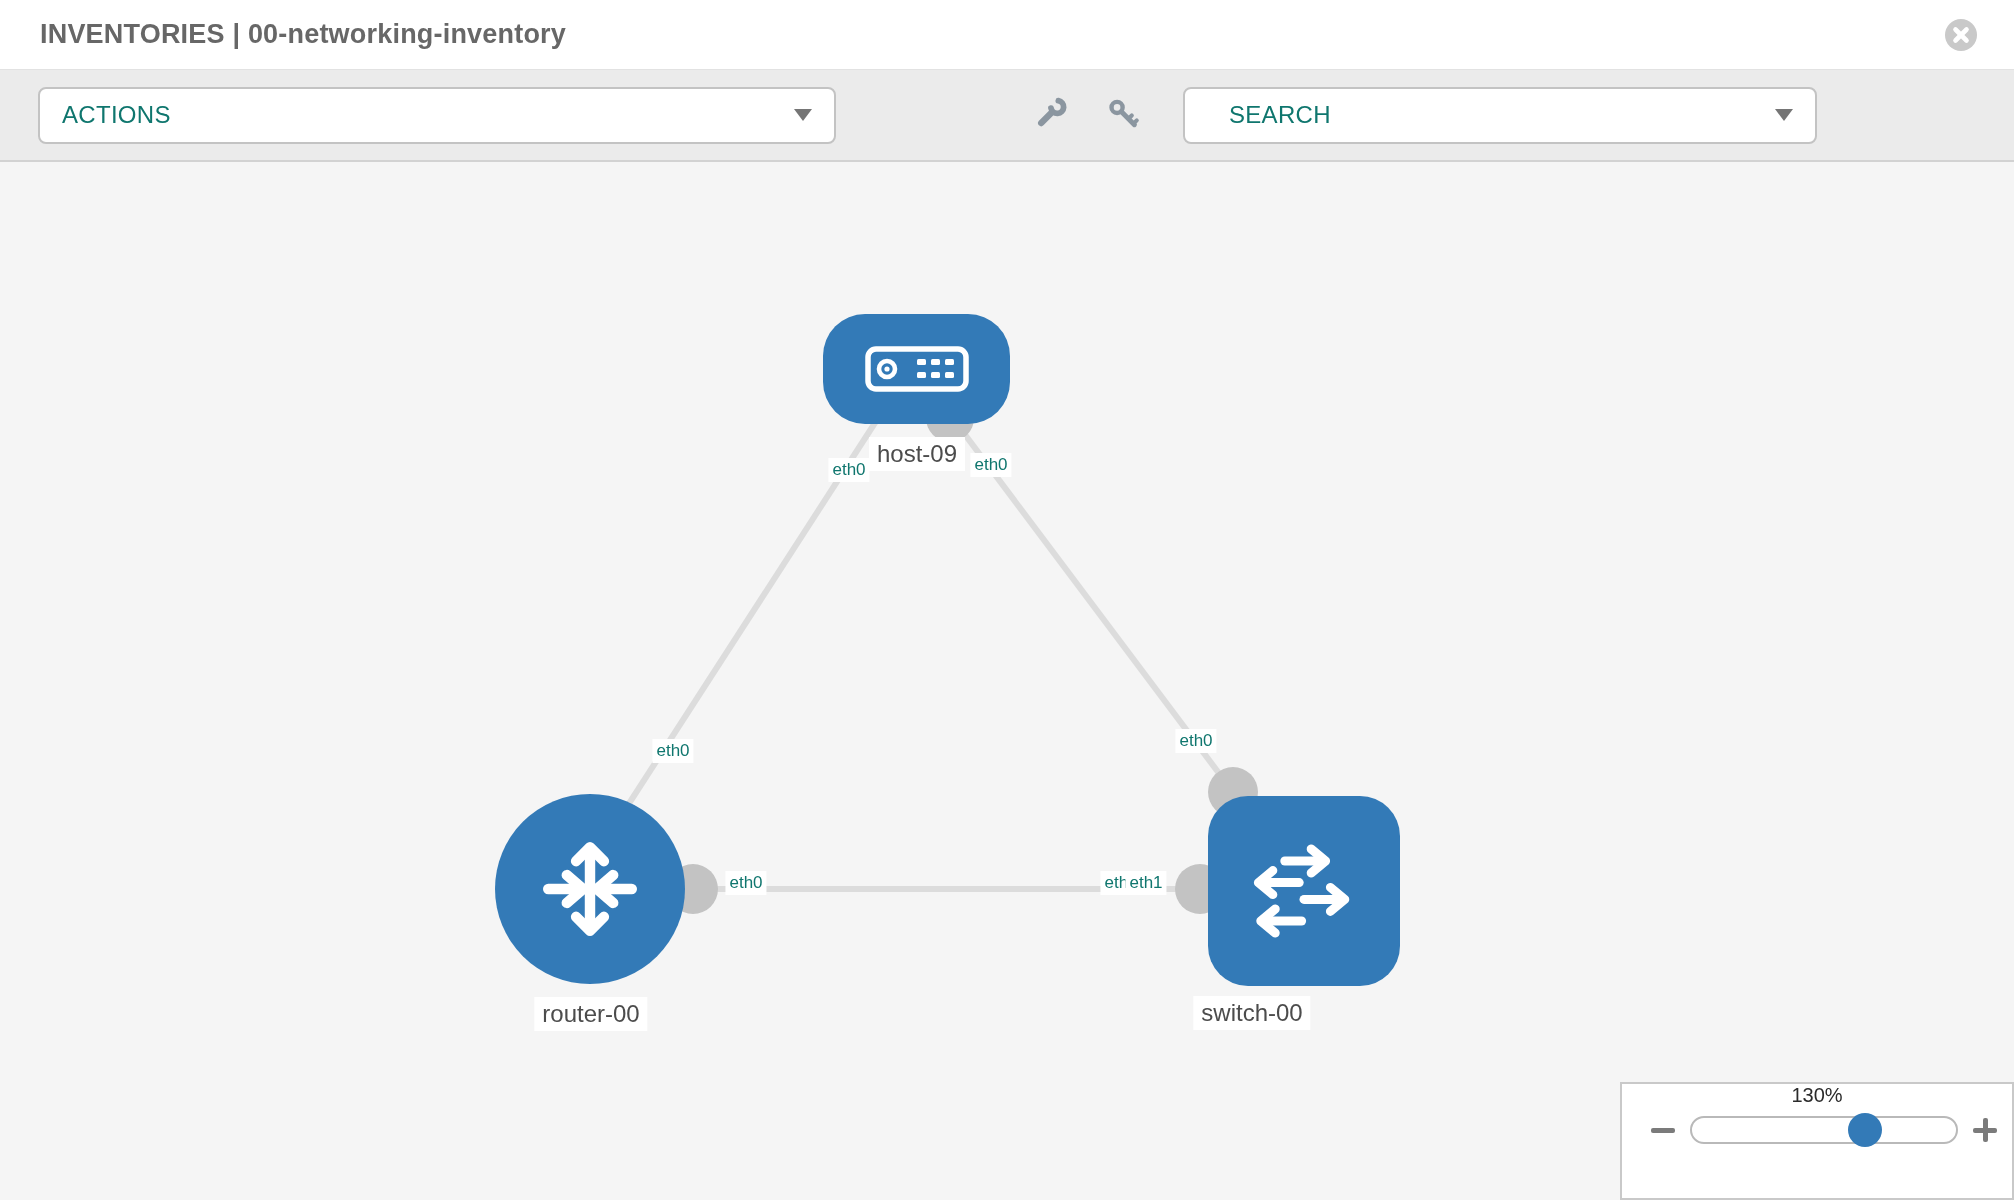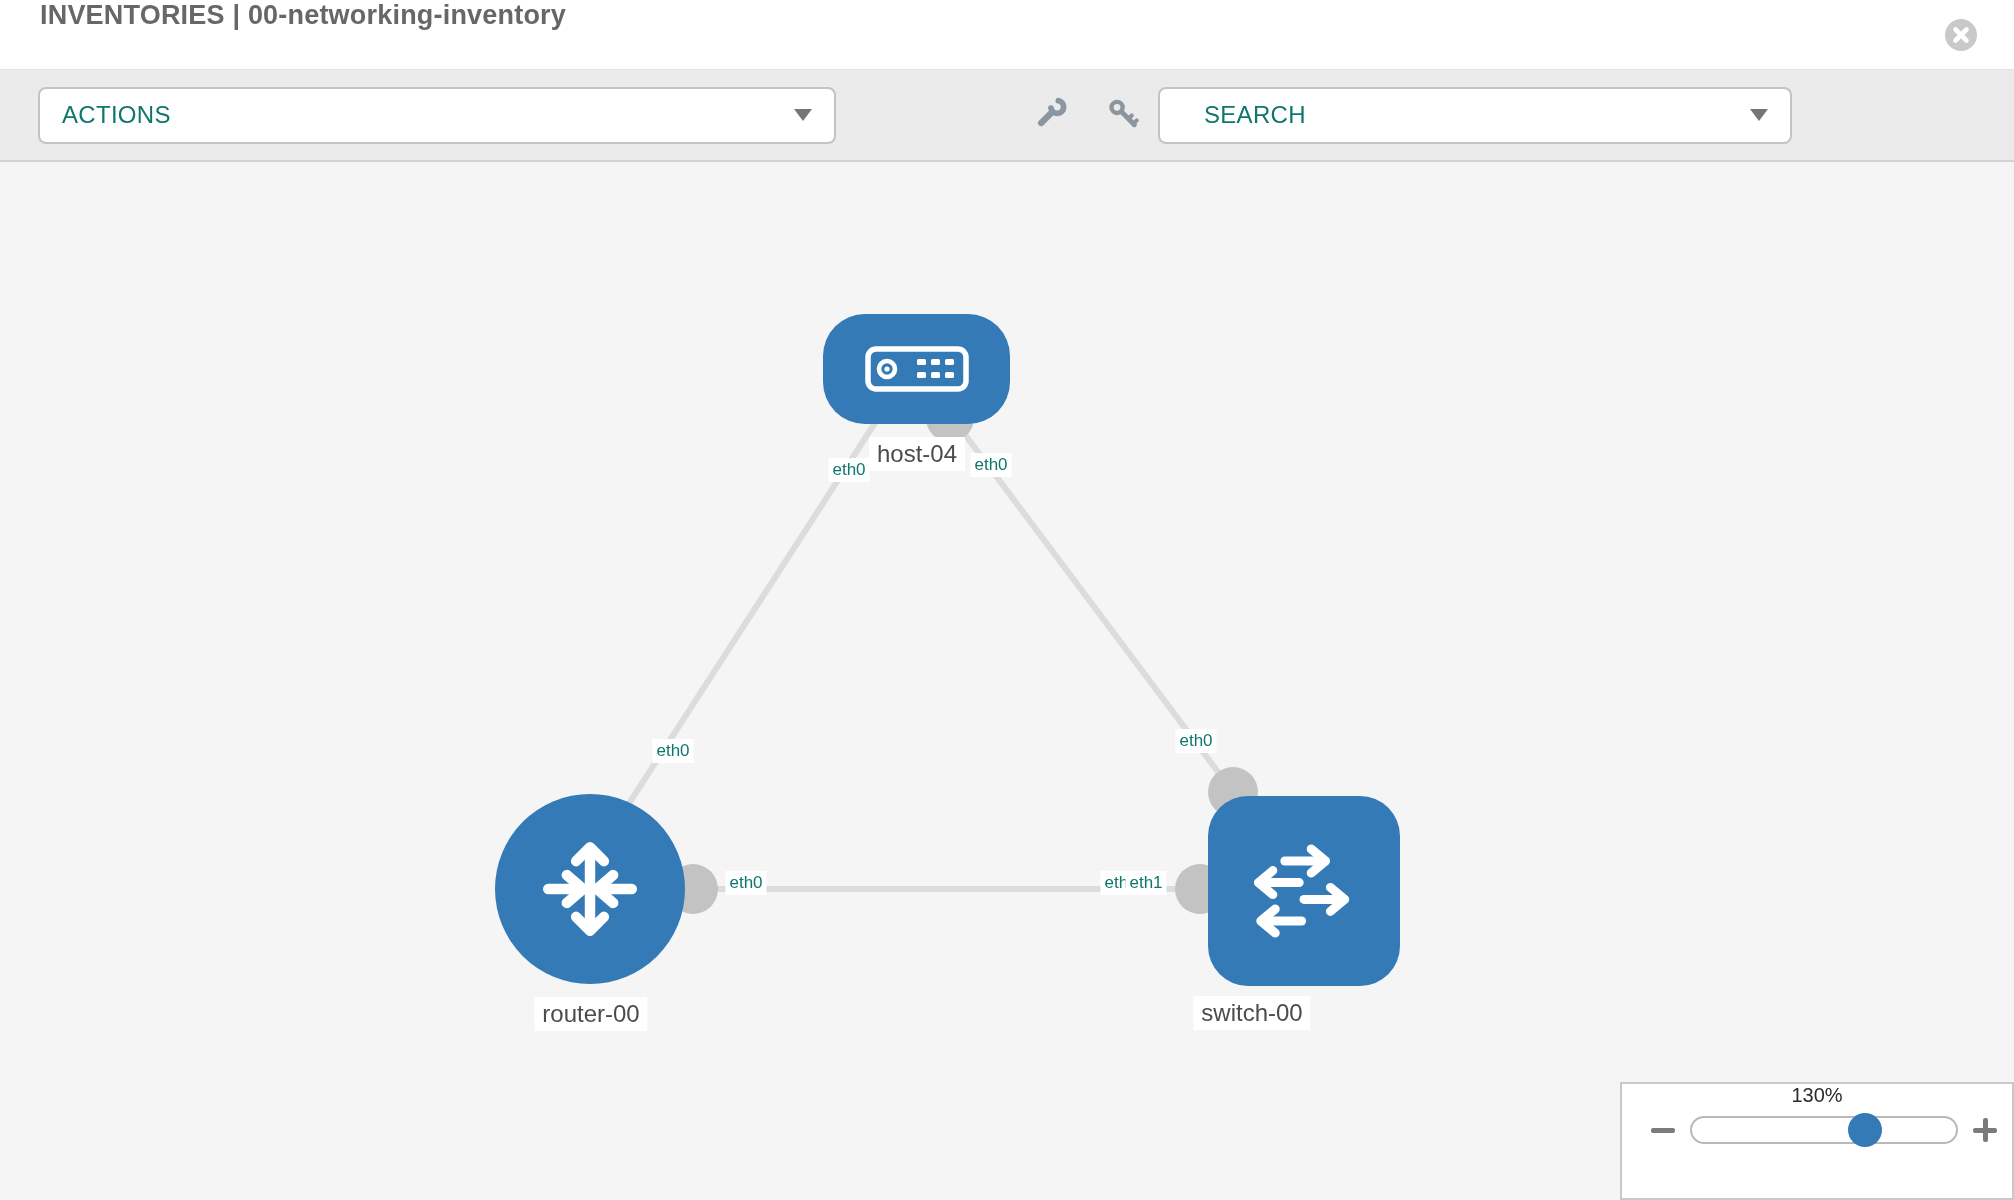--- a/index.html
+++ b/index.html
@@ -3,21 +3,21 @@
 <meta charset="utf-8">
 <style>
   * { margin:0; padding:0; box-sizing:border-box; }
   html,body { width:2014px; height:1200px; overflow:hidden; }
   body { font-family:"Liberation Sans", sans-serif; background:#f5f5f5; }
   .app { position:relative; width:2014px; height:1200px; }
 
   
   .header {
     position:relative; height:70px; background:#ffffff;
-    display:flex; padding-left:40px;
+    display:flex; align-items:center; padding-left:40px;
     border-bottom:1px solid #e2e2e2;
   }
   .title { font-size:27px; font-weight:700; color:#676767; letter-spacing:.2px; }
   .close-btn {
     position:absolute; right:36px; top:50%; transform:translateY(-50%);
     width:34px; height:34px; cursor:pointer; background:none; border:none; padding:0;
   }
 
   
   .toolbar {
@@ -28,21 +28,21 @@
     height:57px; background:#fff; border:2px solid #c3c3c3; border-radius:8px;
     display:flex; align-items:center; padding:0 22px;
     font-size:24px; color:#0f766e; letter-spacing:.3px; cursor:pointer;
   }
   .combo .caret {
     margin-left:auto; width:0; height:0;
     border-left:9px solid transparent; border-right:9px solid transparent;
     border-top:12px solid #757575;
   }
   .combo-actions { width:798px; }
-  .combo-search  { width:634px; margin-left:16px;padding-left:44px; }
+  .combo-search  { width:634px; margin-left:41px;padding-left:44px; }
   .tool-icons { display:flex; align-items:center; gap:36px; margin-left:198px; margin-right:0; }
   .icon-btn { background:none; border:none; padding:0; cursor:pointer; line-height:0; }
 
   
   .canvas { position:relative; width:2014px; height:1038px; background:#f5f5f5; overflow:hidden; }
   .net-svg { position:absolute; left:0; top:0; }
 
   .node { position:absolute; background:#337ab7; display:flex; align-items:center; justify-content:center; cursor:pointer; }
   .node-host   { left:823px; top:152px; width:187px; height:110px; border-radius:42px; }
   .node-router { left:495px; top:632px; width:190px; height:190px; border-radius:50%; }
@@ -196,21 +196,21 @@
           <line x1="46" y1="43" x2="18" y2="43"></line>
           <polyline points="24,33 12,43 24,53"></polyline>
           <line x1="50" y1="57" x2="78" y2="57"></line>
           <polyline points="72,47 84,57 72,67"></polyline>
           <line x1="48" y1="75" x2="20" y2="75"></line>
           <polyline points="26,65 14,75 26,85"></polyline>
         </g>
       </svg>
     </div>
 
-    <div class="node-label lbl-host">host-04</div>
+    <div class="node-label lbl-host">host-09</div>
     <div class="node-label lbl-router">router-00</div>
     <div class="node-label lbl-switch">switch-00</div>
 
     <div class="if-label if-0">eth0</div>
     <div class="if-label if-1">eth0</div>
     <div class="if-label if-2">eth0</div>
     <div class="if-label if-3">eth0</div>
     <div class="if-label if-4">eth0</div>
     <div class="if-label if-5">eth0</div>
     <div class="if-label if-6">eth1</div>

